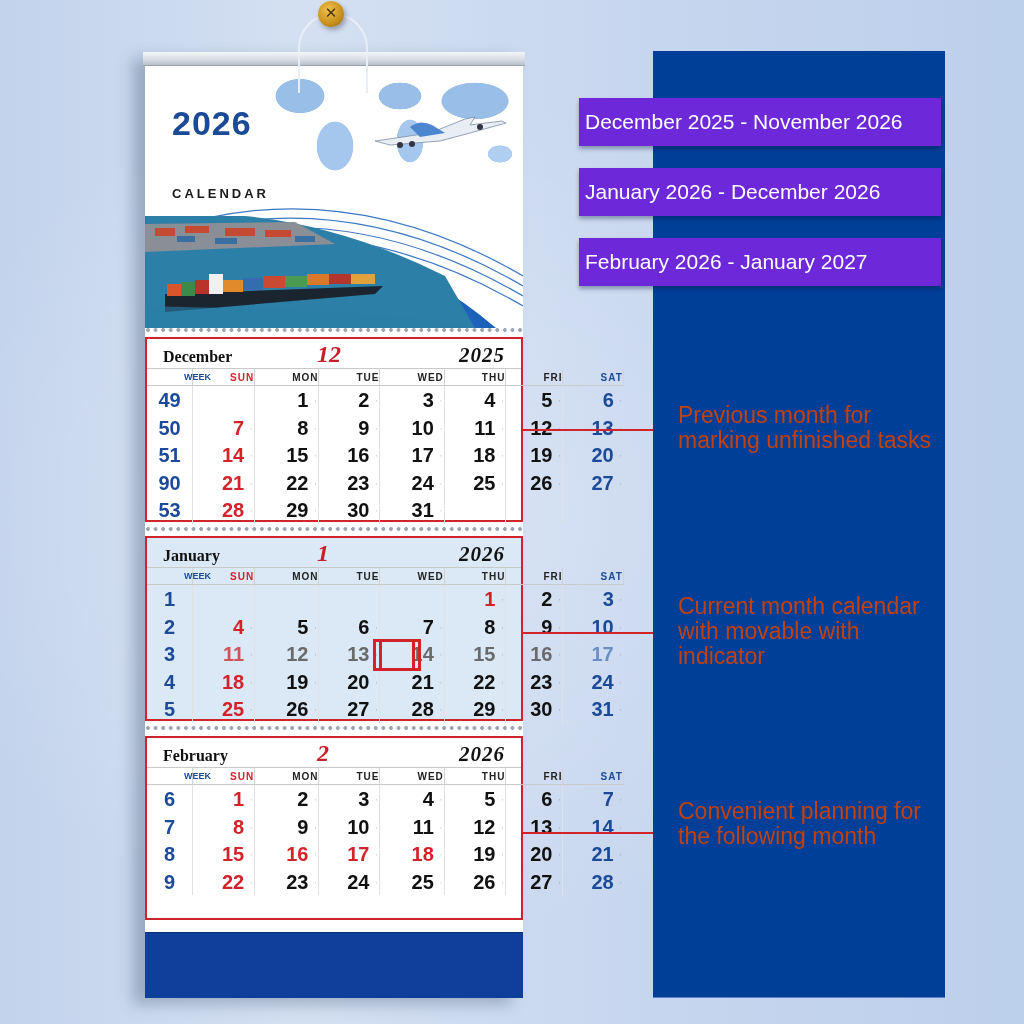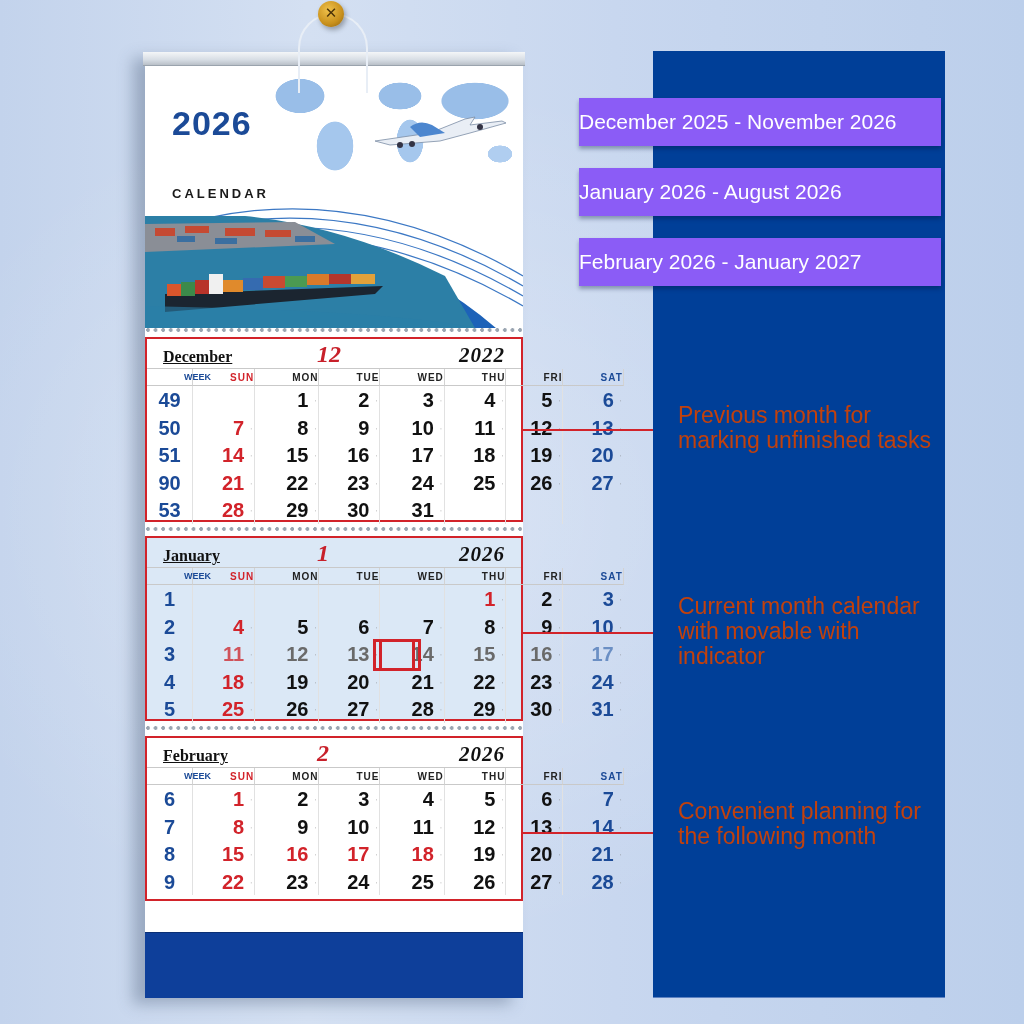--- a/index.html
+++ b/index.html
@@ -78,21 +78,21 @@
 
   .month {
     position: absolute; left: 0; width: 378px; height: 185px;
     border: 2px solid #d2232a;
     background: #fff;
   }
   .month.current { background: #dbe8f6; }
   .month-head {
     position: relative; height: 30px; border-bottom: 1px solid #c9c9c9;
   }
-  .m-name { position: absolute; left: 16px; top: 9px; font: bold 16px "Liberation Serif", serif; color: #111; text-decoration: underline; }
+  .m-name { position: absolute; left: 16px; top: 9px; font: bold 16px "Liberation Serif", serif; color: #111; }
   .m-num { position: absolute; left: 170px; top: 2px; font: italic bold 24px "Liberation Serif", serif; color: #c8202a; }
   .m-year { position: absolute; right: 16px; top: 4px; font: italic bold 21px "Liberation Serif", serif; color: #111; letter-spacing: 1px; }
 
   .grid { display: grid; grid-template-columns: 46px repeat(7, 1fr); }
   .dow {
     height: 17px; font: bold 10px "Liberation Sans", sans-serif; text-align: center; line-height: 17px;
     border-right: 1px solid #d3d3d3; border-bottom: 1px solid #c9c9c9; color: #222; letter-spacing: 1px; padding-left: 37px;
   }
   .dow:last-child { border-right: none; }
   .dow.week { color: #1b4a97; font-size: 9px; letter-spacing: 0; }
@@ -126,22 +126,22 @@
 
   
   .connector { position: absolute; height: 2px; background: #d2232a; }
 
   
   .panel {
     position: absolute; left: 653px; top: 51px; width: 292px; height: 946px; background: #003f98;
     box-shadow: 0 1px 0 #5d82c2;
   }
   .range-tag {
-    position: absolute; left: 579px; width: 362px; height: 48px; background: #8b5cf6;
-    color: #fff; font: 21px "Liberation Sans", sans-serif; line-height: 48px; 
+    position: absolute; left: 579px; width: 362px; height: 48px; background: #6d28d9;
+    color: #fff; font: 21px "Liberation Sans", sans-serif; line-height: 48px; padding-left: 6px;
     box-shadow: 0 3px 4px rgba(0,20,60,0.35);
   }
   .feature-text {
     position: absolute; left: 678px; width: 265px; color: #c2410c; font: 23px "Liberation Sans", sans-serif; line-height: 25px;
   }
 </style>
 </head>
 <body>
 
 <div class="bg-shade"></div>
@@ -205,21 +205,21 @@
       <path d="M0 112 L0 90 Q250 95 330 112 Z" fill="#2a7ea8" opacity="0.6"></path>
     </svg>
   </div>
 
   <div class="rings" style="top:274px"></div>
 
   <div class="month" style="top:285px" id="m0">
     <div class="month-head">
       <span class="m-name">December</span>
       <span class="m-num">12</span>
-      <span class="m-year">2022</span>
+      <span class="m-year">2025</span>
     </div>
     <div class="grid">
         <div class="dow week">WEEK</div>
         <div class="dow sun">SUN</div>
         <div class="dow">MON</div>
         <div class="dow">TUE</div>
         <div class="dow">WED</div>
         <div class="dow">THU</div>
         <div class="dow">FRI</div>
         <div class="dow sat">SAT</div>
@@ -322,21 +322,21 @@
         <div class="cell"><span>28</span><span class="lunar">·</span></div>
         <div class="cell"><span>29</span><span class="lunar">·</span></div>
         <div class="cell"><span>30</span><span class="lunar">·</span></div>
         <div class="cell blue"><span>31</span><span class="lunar">·</span></div>
       </div>
     <div class="indicator" style="left:226px; top:101px; width:48px; height:32px;"></div>
   </div>
 
   <div class="rings" style="top:672px"></div>
 
-  <div class="month" style="top:684px; height:165px;" id="m2">
+  <div class="month" style="top:684px; height:184px;" id="m2">
     <div class="month-head">
       <span class="m-name">February</span>
       <span class="m-num">2</span>
       <span class="m-year">2026</span>
     </div>
     <div class="grid">
         <div class="dow week">WEEK</div>
         <div class="dow sun">SUN</div>
         <div class="dow">MON</div>
         <div class="dow">TUE</div>
@@ -382,18 +382,18 @@
   <div class="footer-block"></div>
 </div>
 
 <div class="connector" style="left:521px; top:429px; width:134px;"></div>
 <div class="connector" style="left:521px; top:632px; width:134px;"></div>
 <div class="connector" style="left:521px; top:832px; width:134px;"></div>
 
 <div class="panel"></div>
 
 <div class="range-tag" style="top:98px">December 2025 - November 2026</div>
-<div class="range-tag" style="top:168px">January 2026 - August 2026</div>
+<div class="range-tag" style="top:168px">January 2026 - December 2026</div>
 <div class="range-tag" style="top:238px">February 2026 - January 2027</div>
 
 <div class="feature-text" style="top:403px">Previous month for marking unfinished tasks</div>
 <div class="feature-text" style="top:594px">Current month calendar with movable with indicator</div>
 <div class="feature-text" style="top:799px">Convenient planning for the following month</div>
 
 </body></html>

